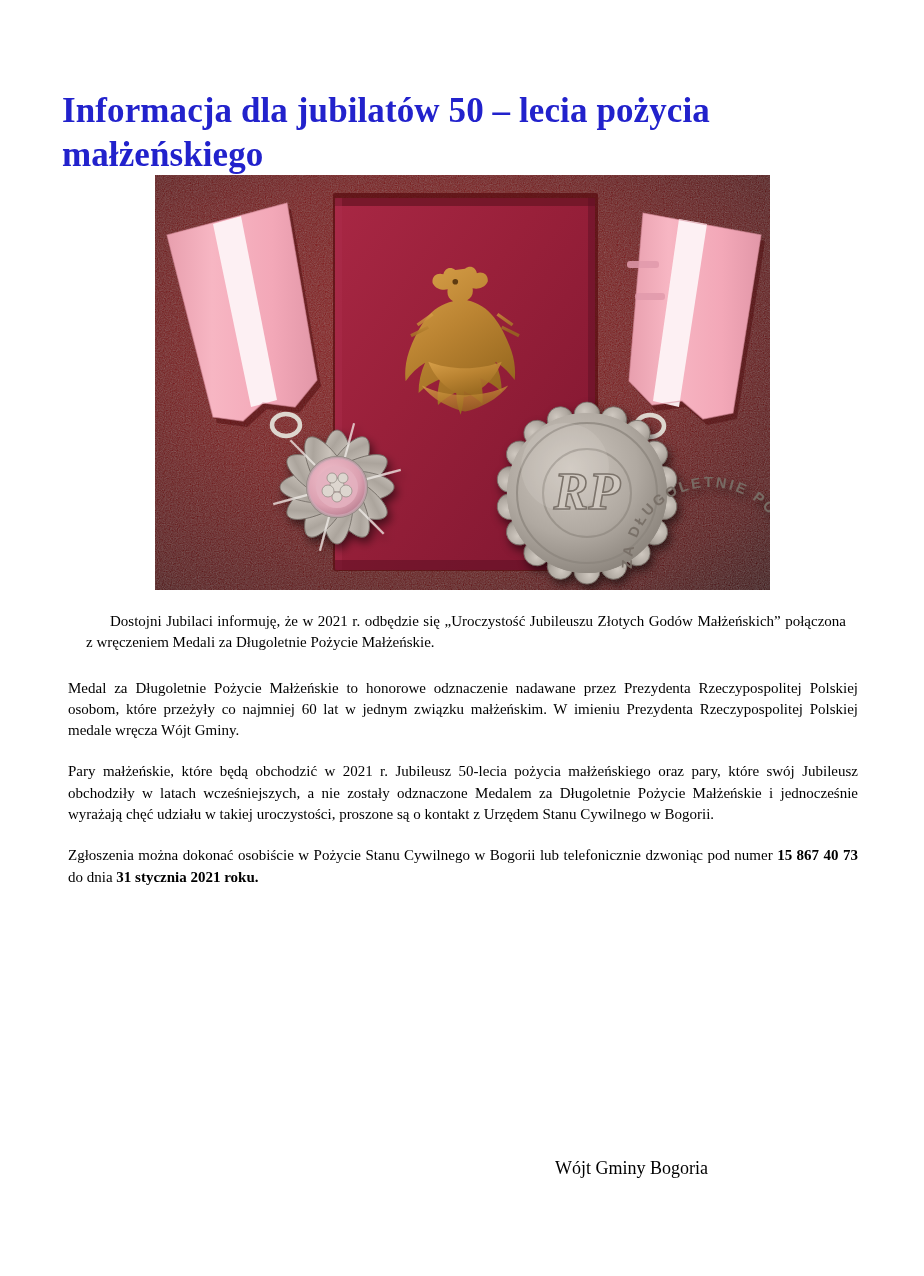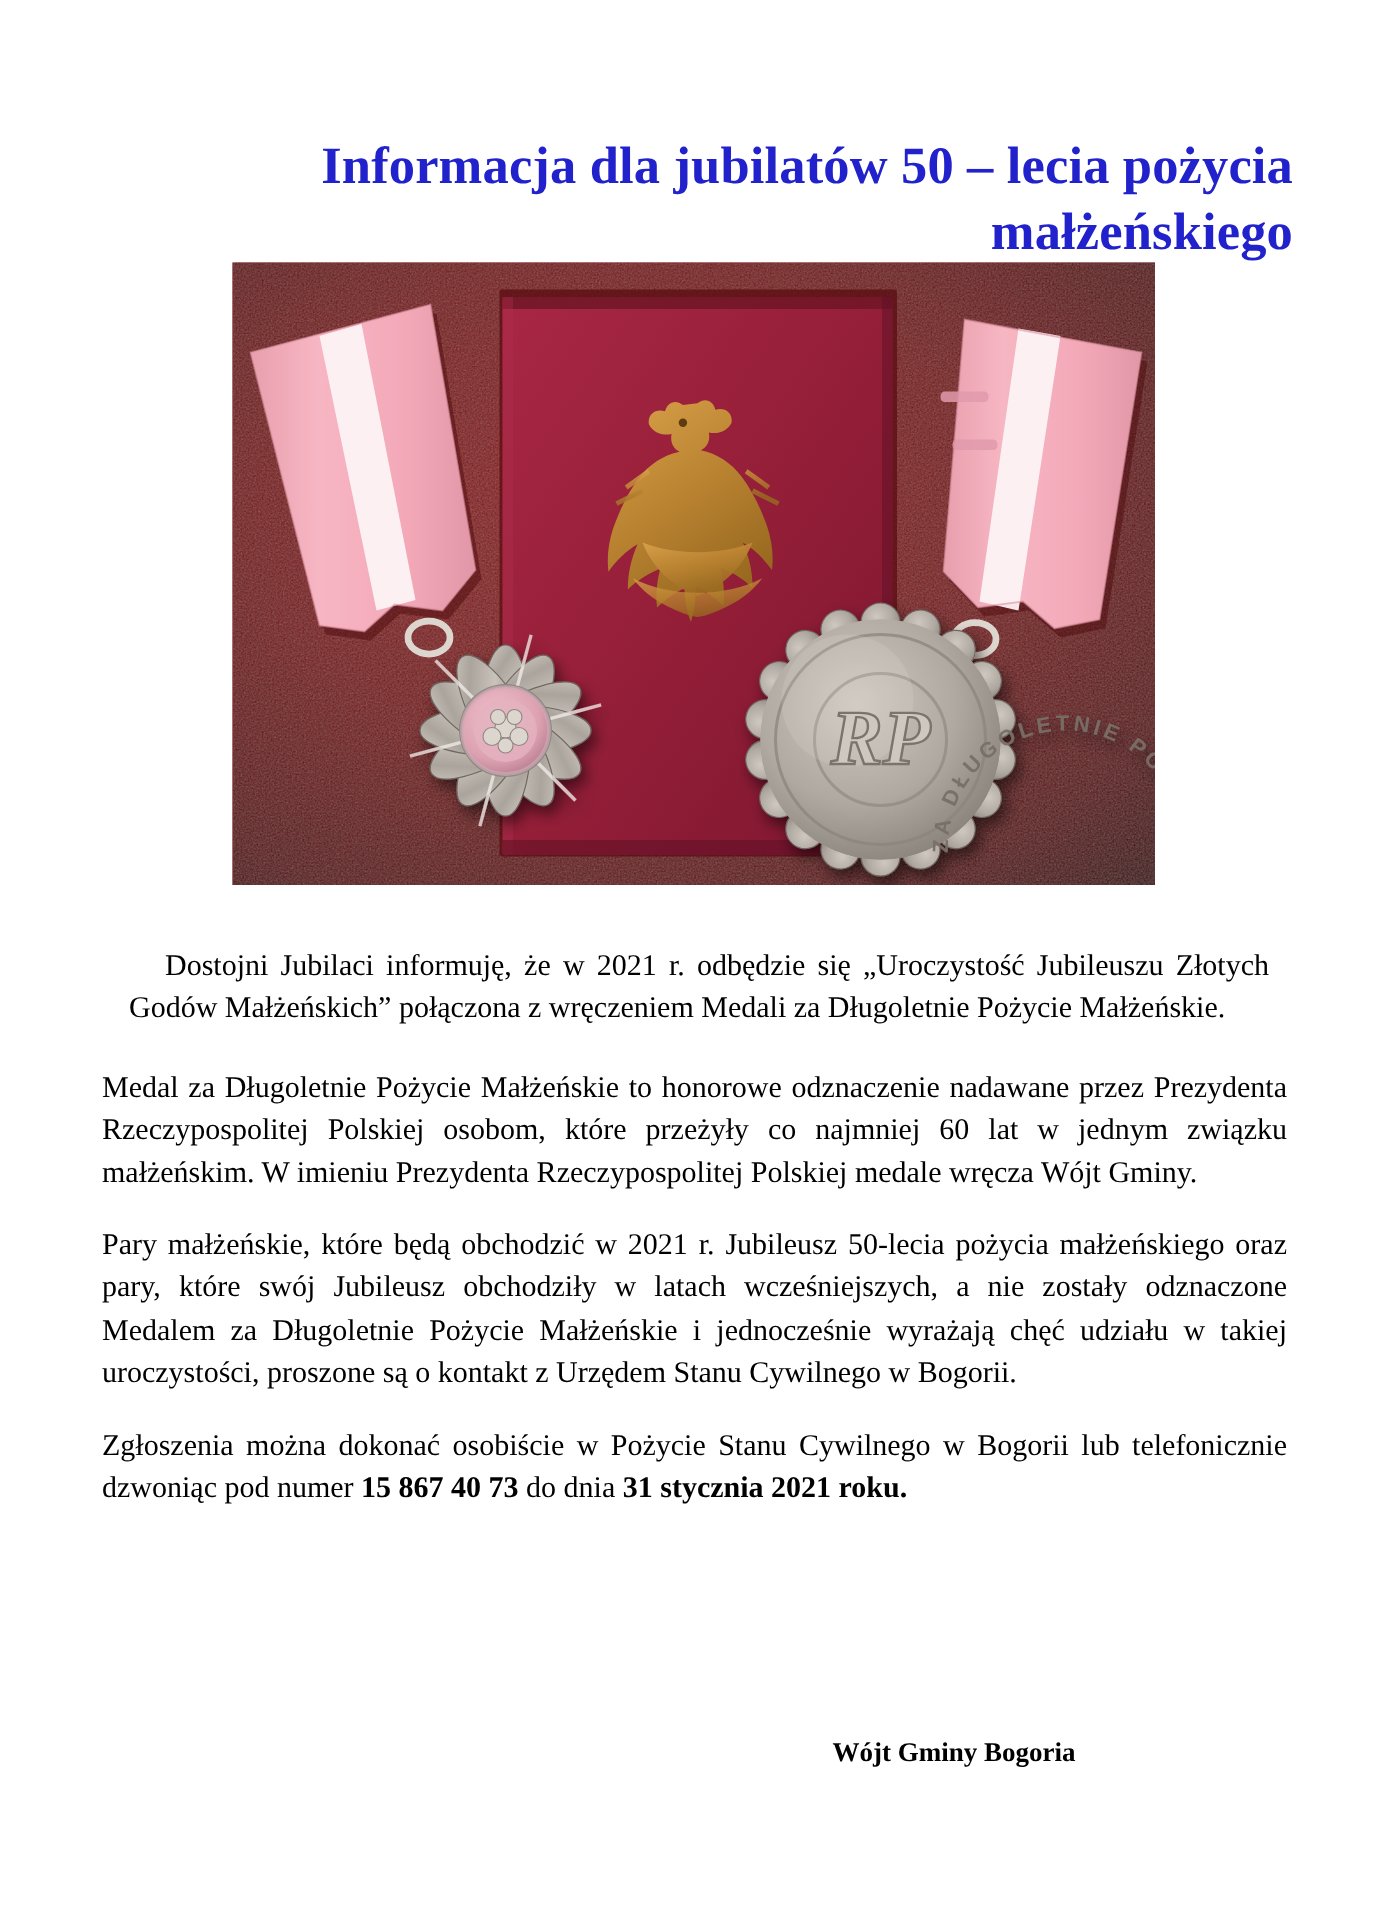--- a/index.html
+++ b/index.html
@@ -23,21 +23,21 @@
     inset: 0;
     background: #ffffff;
   }
 
   
   .doc-title {
     position: absolute;
     top: 66px;
     left: 62px;
     width: 800px;
-    text-align: right;
+    text-align: left;
     font-size: 35px;
     line-height: 1.25;
     font-weight: bold;
     color: #2222cc;
     letter-spacing: 0.1px;
   }
 
   
   .photo-frame {
     position: absolute;
@@ -47,23 +47,23 @@
     height: 415px;
     overflow: hidden;
     background: #6d0d10;
   }
   .photo-frame svg { display: block; }
 
   
   .body-text {
     position: absolute;
     left: 68px;
-    top: 630px;
+    top: 611px;
     width: 790px;
-    font-size: 20px;
+    font-size: 15px;
     line-height: 1.42;
   }
   .para {
     margin: 0 0 20px 0;
     text-align: justify;
     text-justify: inter-word;
   }
   .para.lead {
     text-align: justify;
     margin-left: 18px;
@@ -76,21 +76,21 @@
   }
   .para b { font-weight: bold; }
 
   
   .signature {
     position: absolute;
     left: 555px;
     top: 1158px;
     width: 320px;
     font-size: 18px;
-    font-weight: bold;
+    font-weight: normal;
     line-height: 1.2;
   }
   .signature .sig-line { margin: 0; }
   .signature .sig-line.second { margin-top: 36px; }
 </style>
 </head>
 <body>
 
 <div class="page">
 

